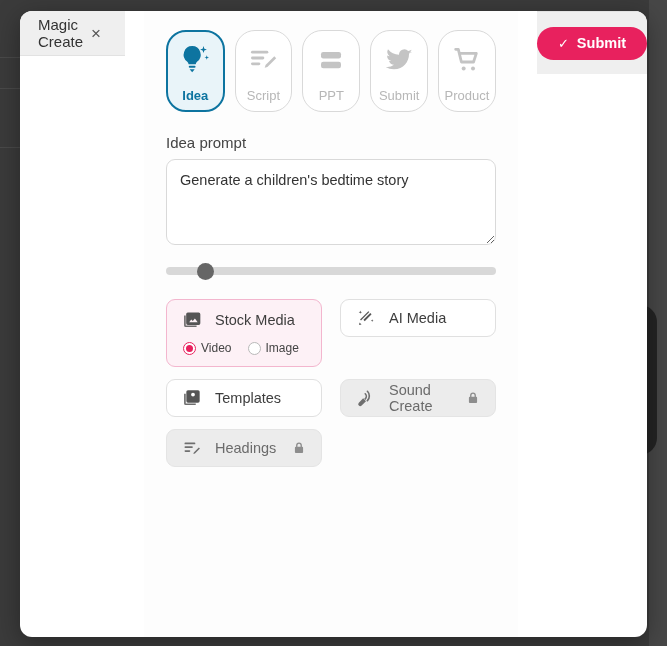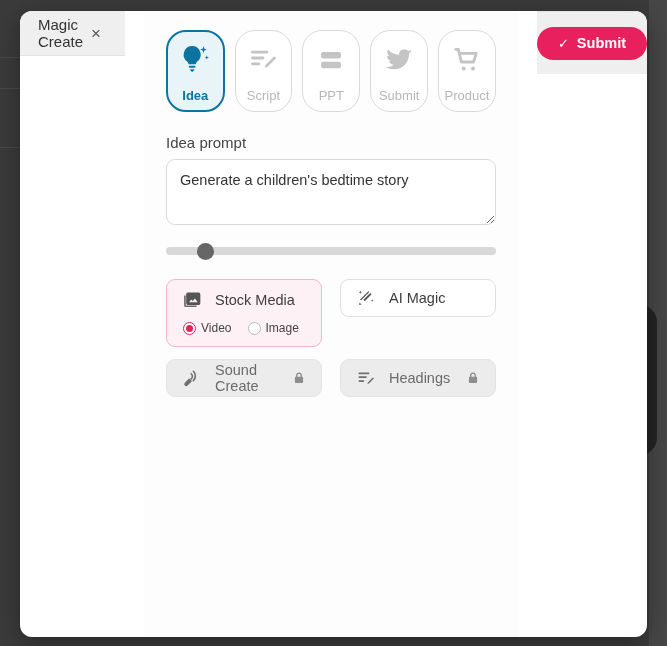--- a/index.html
+++ b/index.html
@@ -140,21 +140,21 @@
 
   
   #prompt-label {
     font-size: 15px;
     color: #444444;
     margin-bottom: 8px;
   }
   #prompt-textarea {
     display: block;
     width: 100%;
-    height: 66px;
+    height: 86px;
     box-sizing: border-box;
     border: 1px solid #d9d9d9;
     border-radius: 9px;
     padding: 11px 13px;
     font-size: 14.5px;
     color: #333333;
     font-family: "Liberation Sans", sans-serif;
     background: #ffffff;
     resize: vertical;
     outline: none;
@@ -437,23 +437,32 @@
       <div class="option-card" style="align-self:start;">
         <span class="opt-icon">
           <svg width="20" height="20" viewBox="0 0 24 24" fill="currentColor">
             <path d="M14.9 3.8l1.1 1.1-10 10-1.1-1.1z"></path>
             <path d="M17.1 6l1.6 1.6-8.2 8.2-1.6-1.6z"></path>
             <path d="M4.2 17.4l2.4 2.4-2.9.5z"></path>
             <path d="M5.2 3l.5 1.45L7.2 5l-1.5.55L5.2 7l-.5-1.45L3.2 5l1.5-.55z"></path>
             <path d="M19.4 13.6l.42 1.2 1.2.42-1.2.42-.42 1.2-.42-1.2-1.2-.42 1.2-.42z"></path>
           </svg>
         </span>
-        <span class="opt-label">AI Magic</span>
-      </div>
-
+        <span class="opt-label">AI Media</span>
+      </div>
+
+      <div class="option-card">
+        <span class="opt-icon">
+          <svg width="20" height="20" viewBox="0 0 24 24" fill="currentColor">
+            <path d="M2.5 6.8h2v11.7h12v2h-12a2 2 0 0 1-2-2z" opacity="0.85"></path>
+            <path d="M7.2 2.6h12a2 2 0 0 1 2 2v11a2 2 0 0 1-2 2h-12a2 2 0 0 1-2-2v-11a2 2 0 0 1 2-2zm6 3a2.3 2.3 0 1 0 0 4.6 2.3 2.3 0 0 0 0-4.6zm-2.6 8.6h5.2v1.3h-5.2z"></path>
+          </svg>
+        </span>
+        <span class="opt-label">Templates</span>
+      </div>
 
 
       <div class="option-card locked">
         <span class="opt-icon">
           <svg width="20" height="20" viewBox="0 0 24 24" fill="currentColor">
             <path d="M3.4 17.6l5.2-5.2 3.4 3.4-5.2 5.2a2.4 2.4 0 0 1-3.4-3.4z"></path>
             <path d="M13 3.2a1 1 0 0 1 1.4 0 9 9 0 0 1 0 12.6 1 1 0 1 1-1.4-1.4 7 7 0 0 0 0-9.8 1 1 0 0 1 0-1.4z"></path>
             <path d="M10.4 6.2a1 1 0 0 1 1.4 0 5.4 5.4 0 0 1 0 7.6 1 1 0 1 1-1.4-1.4 3.4 3.4 0 0 0 0-4.8 1 1 0 0 1 0-1.4z"></path>
           </svg>
         </span>

